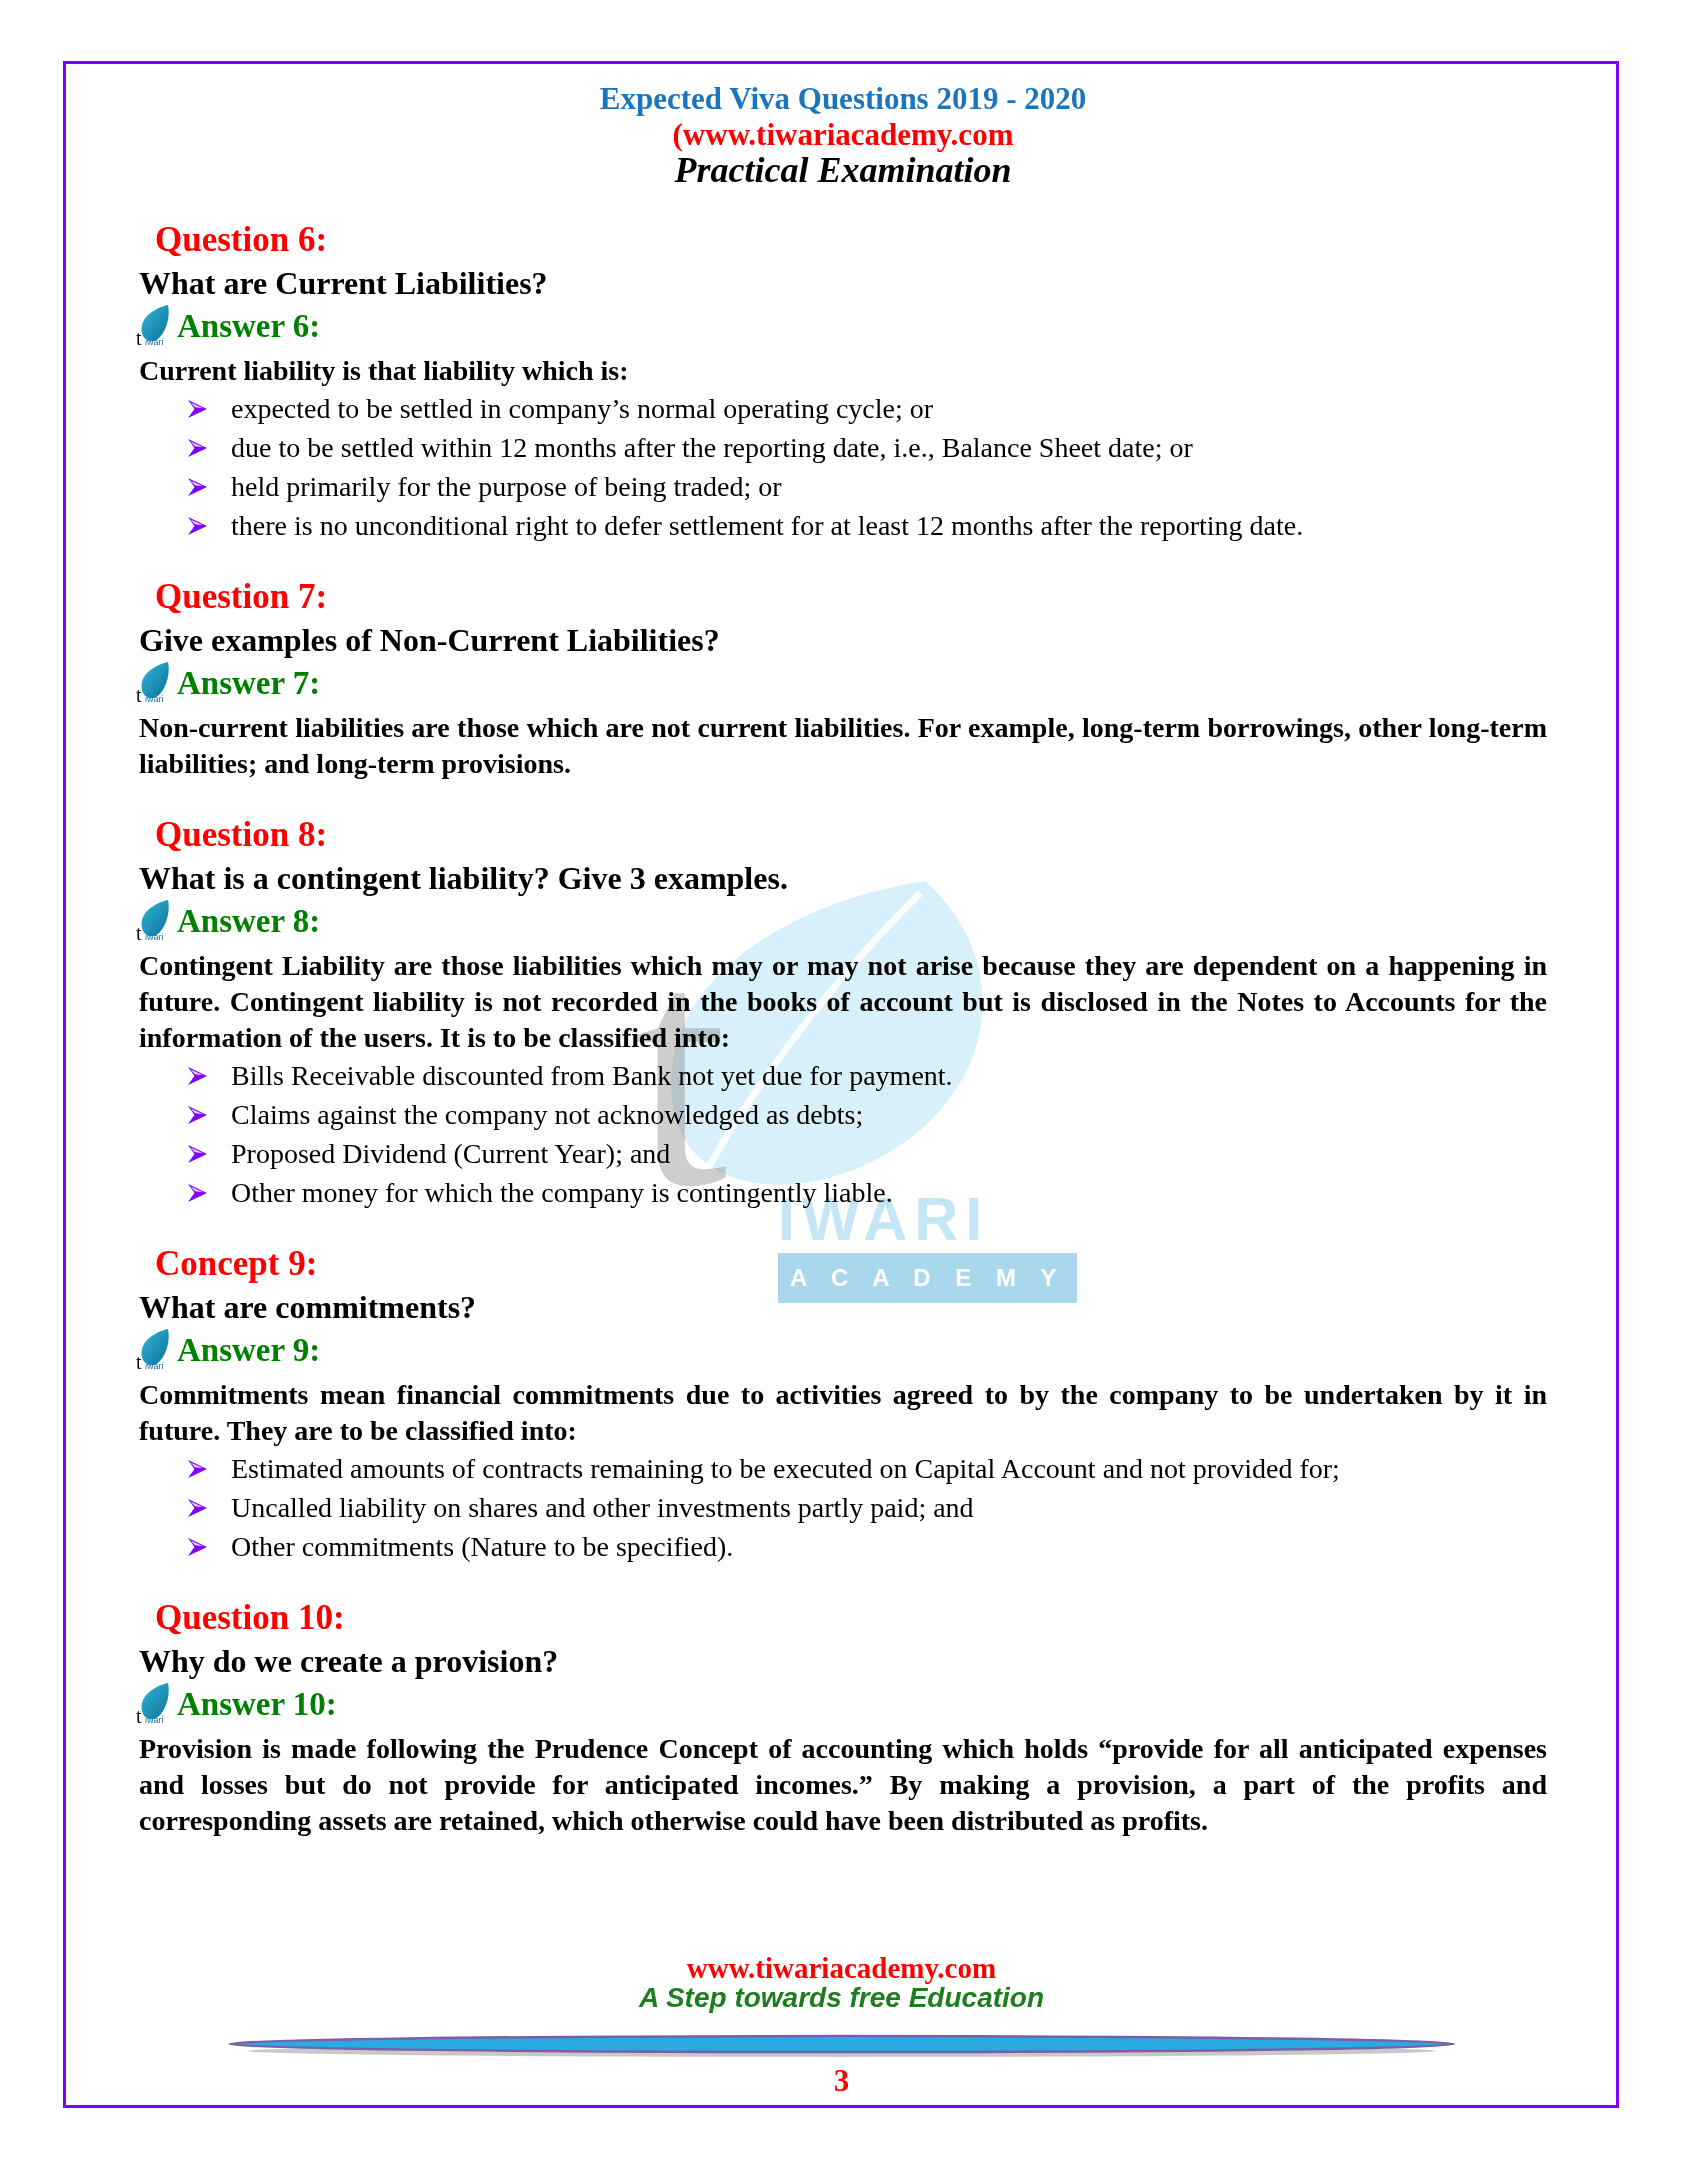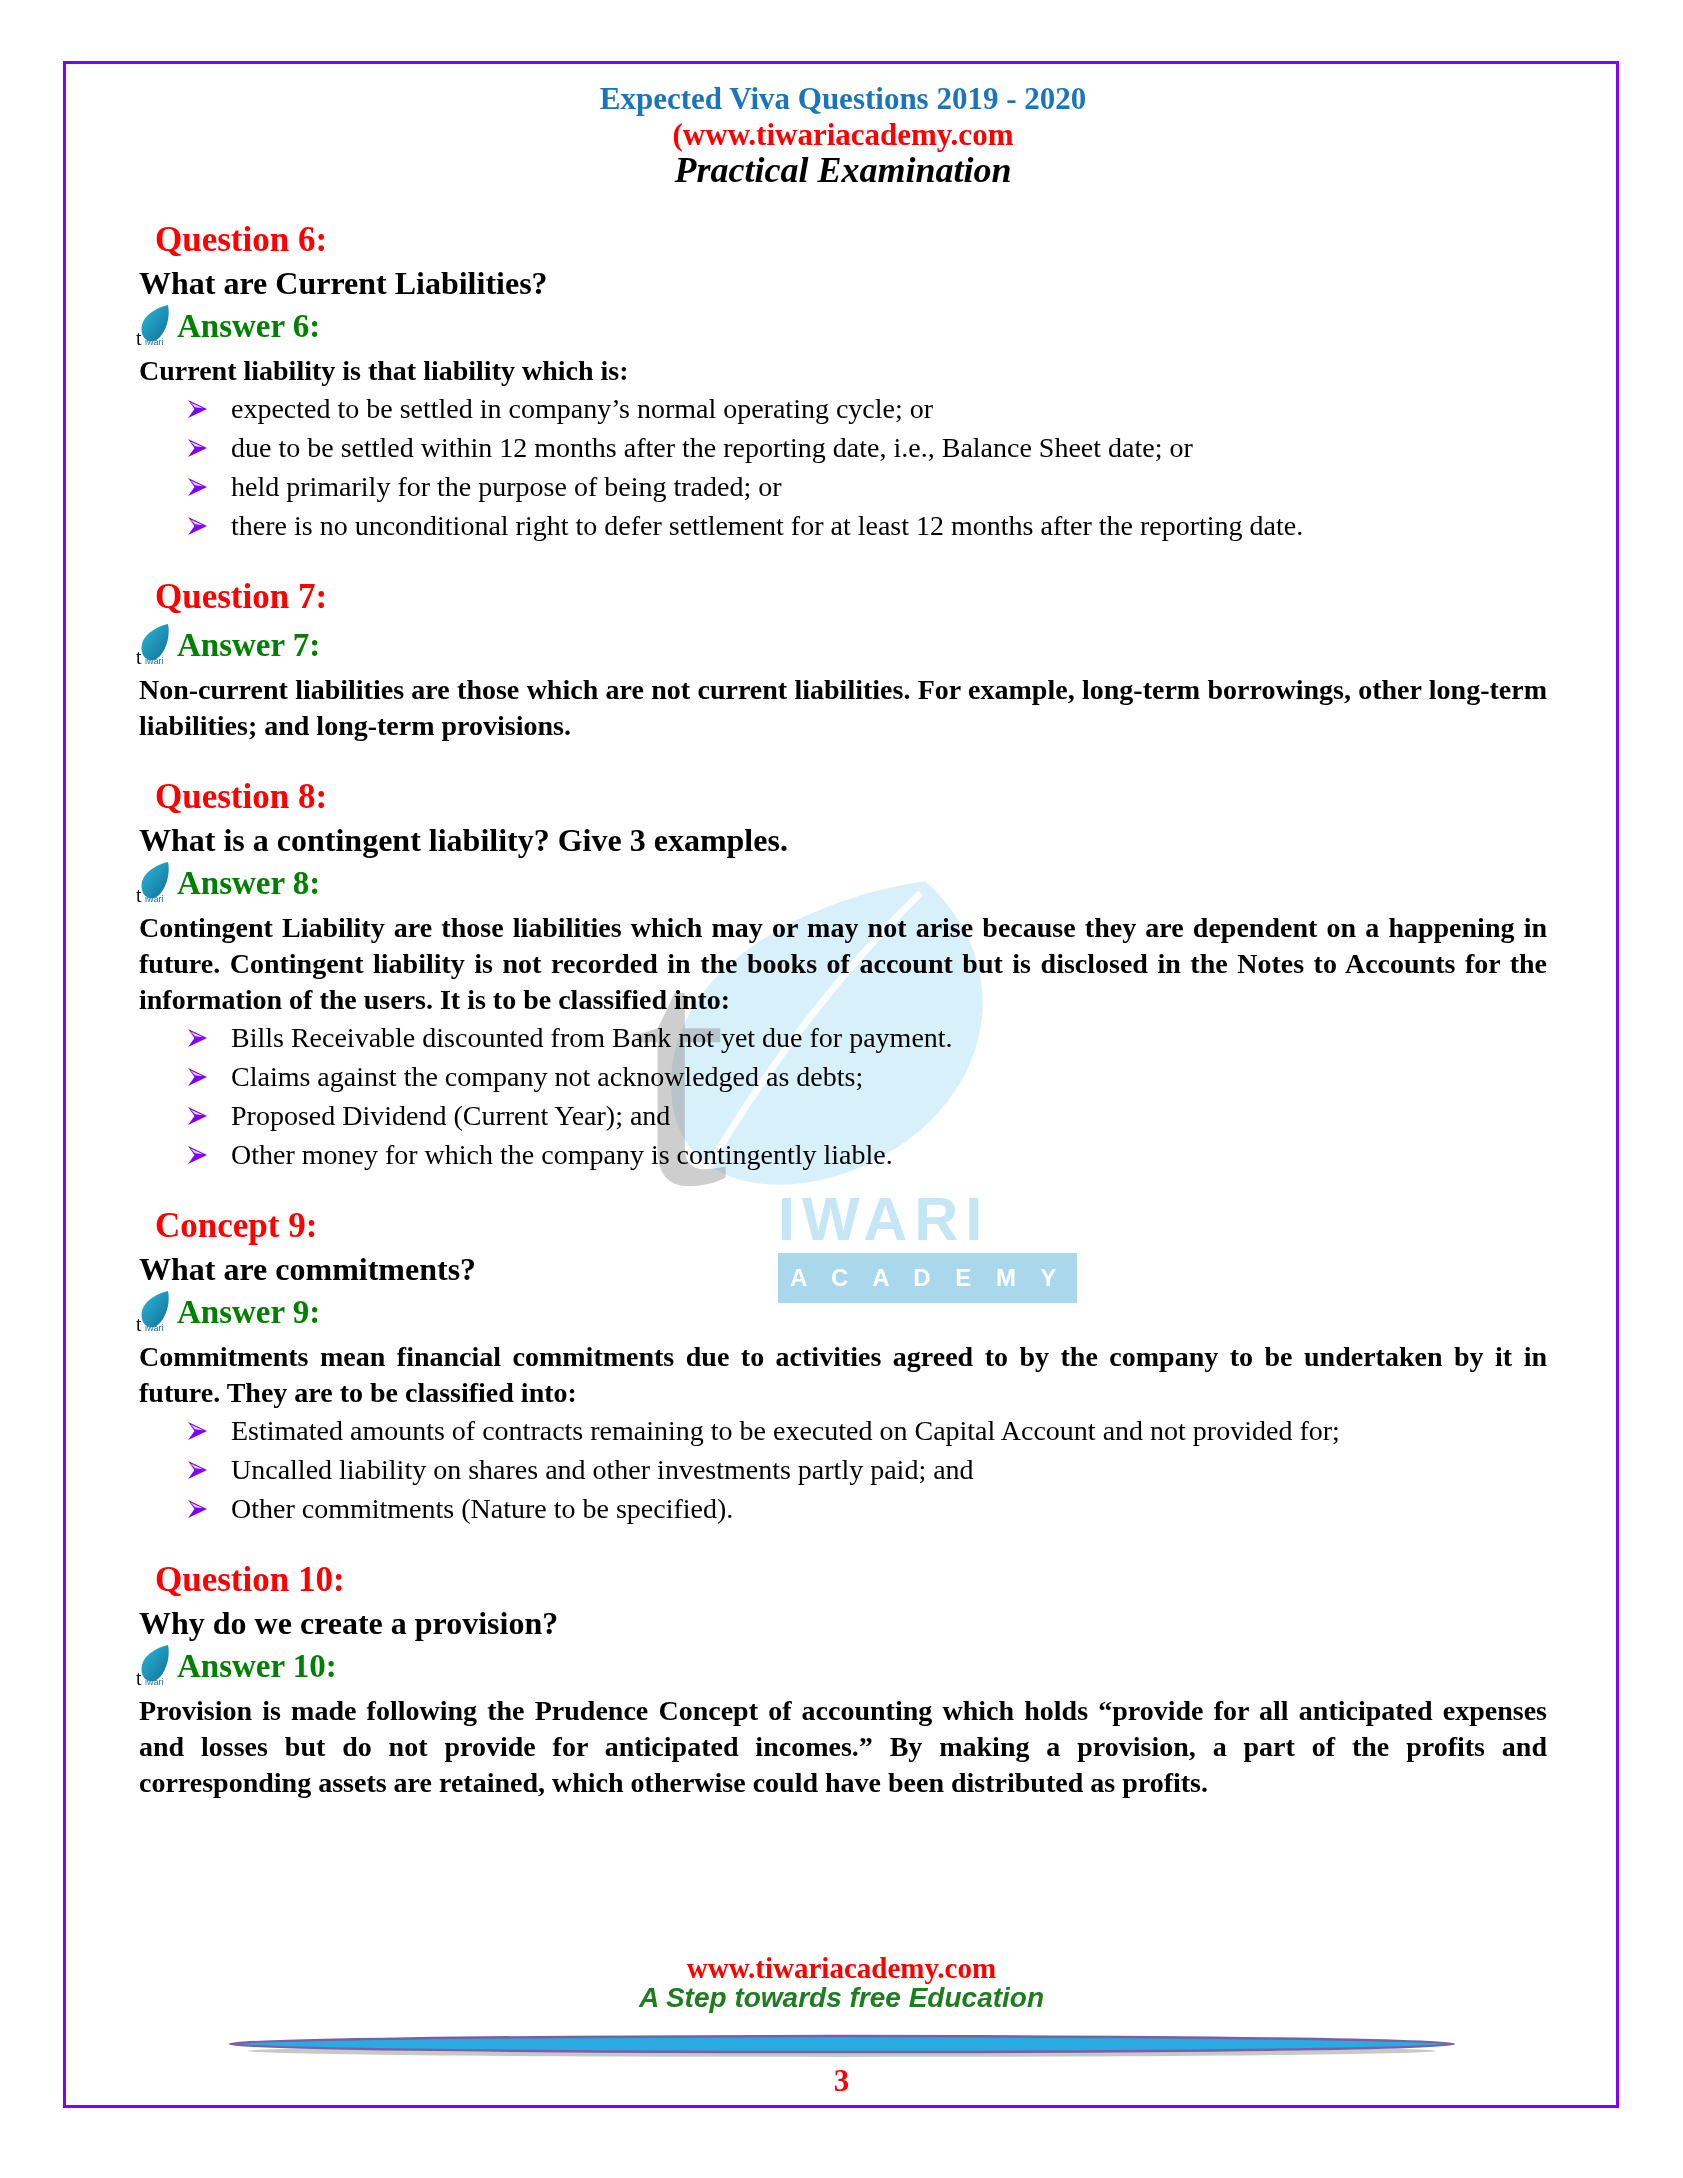--- a/index.html
+++ b/index.html
@@ -113,20 +113,21 @@
                 <path d="M3 3 L22 12 L3 21 L9.5 12 Z" fill="#7F00FF"></path>
                 <path d="M5.5 5.5 L18 11.2 L10 10.2 Z" fill="#e8dcff"></path>
               </svg></span>
             <span class="btext">there is no unconditional right to defer settlement for at least 12 months after the reporting date.</span>
           </li>
         </ul>
     </section>
 
     <section class="qa">
       <h2>Question 7:</h2>
+      <p class="qtext">Give examples of Non-Current Liabilities?</p>
       <div class="ansrow">
         <svg class="logo" viewBox="0 0 40 46">
           <path d="M 33 2 C 17 6, 4 16, 7 30 C 9 39, 19 41, 25 34 C 33 25, 35 11, 33 2 Z" fill="url(#lg0)"></path>
           <text x="1" y="42" font-family="Liberation Serif, serif" font-size="20" fill="#111">t</text>
           <text x="10" y="42" font-family="Liberation Sans, sans-serif" font-size="9" fill="#1d6fae">iwari</text>
         </svg>
         <span class="alabel">Answer 7:</span>
       </div>
       <p class="atext">Non-current liabilities are those which are not current liabilities. For example, long-term borrowings, other long-term liabilities; and long-term provisions.</p>
       <ul class="bullets"></ul>

